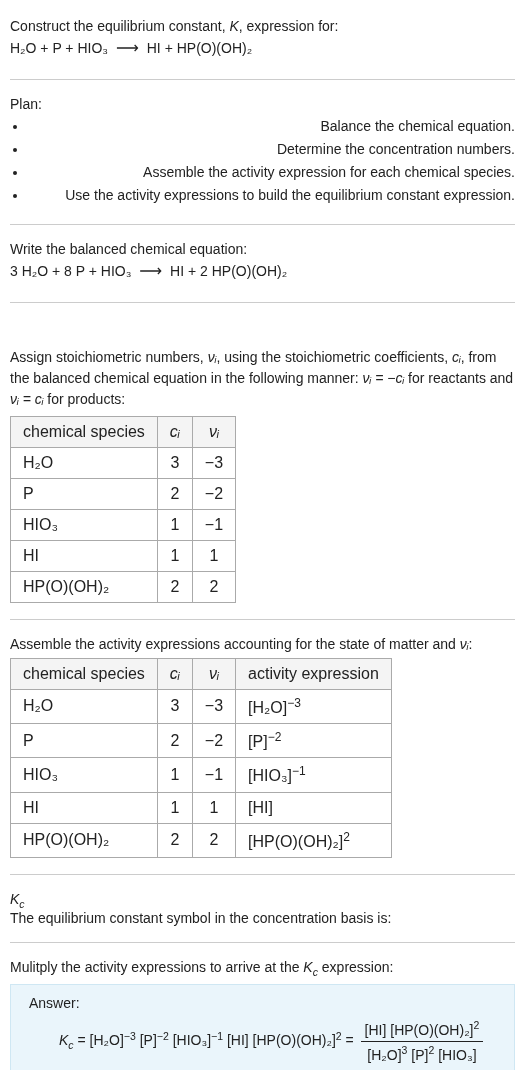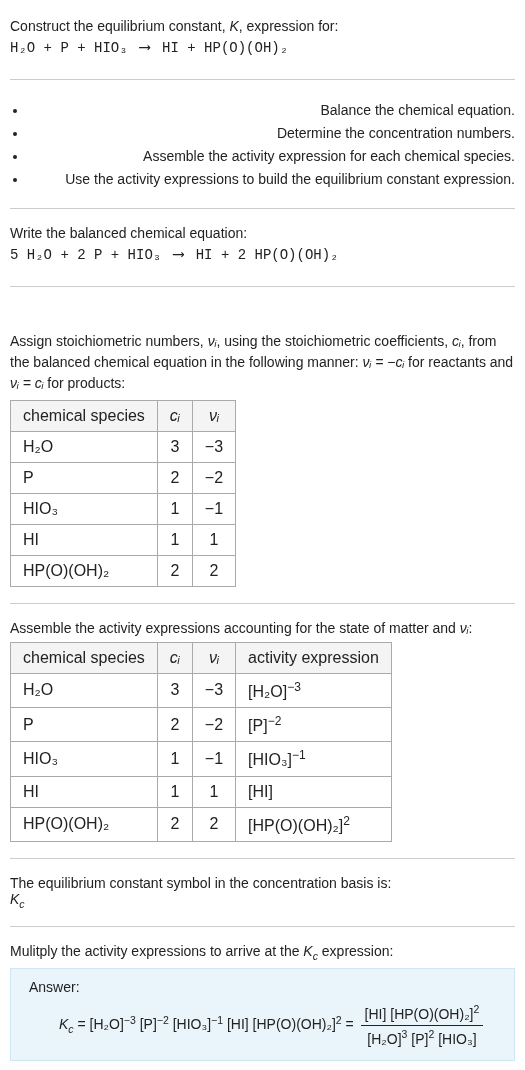--- a/index.html
+++ b/index.html
@@ -15,21 +15,20 @@
 .section {
   padding: 10px 0;
 }
 hr.sep {
   border: none;
   border-top: 1px solid #ccc;
   margin: 6px 0;
 }
 .eqline {
   line-height: 1.8;
-  font-family: Liberation Mono, monospace;
 }
 .arrow {
   font-size: 16px;
   padding: 0 4px;
 }
 sub { font-size: 0.75em; vertical-align: sub; }
 sup { font-size: 0.75em; vertical-align: super; }
 .ital { font-style: italic; }
 ul.plan {
   margin: 4px 0 0 0;
@@ -77,33 +76,34 @@
   </div>
   <div class="eqline">
     <span>H₂O + P + HIO₃</span>
     <span class="arrow">⟶</span>
     <span>HI + HP(O)(OH)₂</span>
   </div>
 </div>
 <hr class="sep">
 
 <div class="section">
+  <div>Plan:</div>
   <ul class="plan">
     <li>Balance the chemical equation.</li>
     <li>Determine the concentration numbers.</li>
     <li>Assemble the activity expression for each chemical species.</li>
     <li>Use the activity expressions to build the equilibrium constant expression.</li>
   </ul>
 </div>
 <hr class="sep">
 
 <div class="section">
   <div>Write the balanced chemical equation:</div>
   <div class="eqline">
-    <span>5 H₂O + 2 P + HIO₃</span>
+    <span>3 H₂O + 8 P + HIO₃</span>
     <span class="arrow">⟶</span>
     <span>HI + 2 HP(O)(OH)₂</span>
   </div>
 </div>
 <hr class="sep">
 
 <div class="section">
   <div style="line-height:1.5;margin-top:28px;">
     <span>Assign stoichiometric numbers, </span><span class="ital">νᵢ</span><span>, using the stoichiometric coefficients, </span><span class="ital">cᵢ</span><span>, from the balanced chemical equation in the following manner: </span><span class="ital">νᵢ = −cᵢ</span><span> for reactants and </span><span class="ital">νᵢ = cᵢ</span><span> for products:</span>
   </div>
@@ -185,24 +185,24 @@
           <td>2</td>
           <td>2</td>
           <td class="left"><span>[HP(O)(OH)₂]</span><sup>2</sup></td>
         </tr>
   </tbody>
     </table>
 </div>
 <hr class="sep">
 
 <div class="section">
+  <div>
+    <span class="ital">K</span><sub class="ital">c</sub>
+  </div>
   <div>The equilibrium constant symbol in the concentration basis is:</div>
-  <div>
-    <span class="ital">K</span><sub class="ital">c</sub>
-  </div>
 </div>
 <hr class="sep">
 
 <div class="section">
   <div>
     <span>Mulitply the activity expressions to arrive at the </span><span class="ital">K</span><sub class="ital">c</sub><span> expression:</span>
   </div>
   <div class="answerbox">
     <div class="answerlabel">Answer:</div>
     <div class="kcline">

